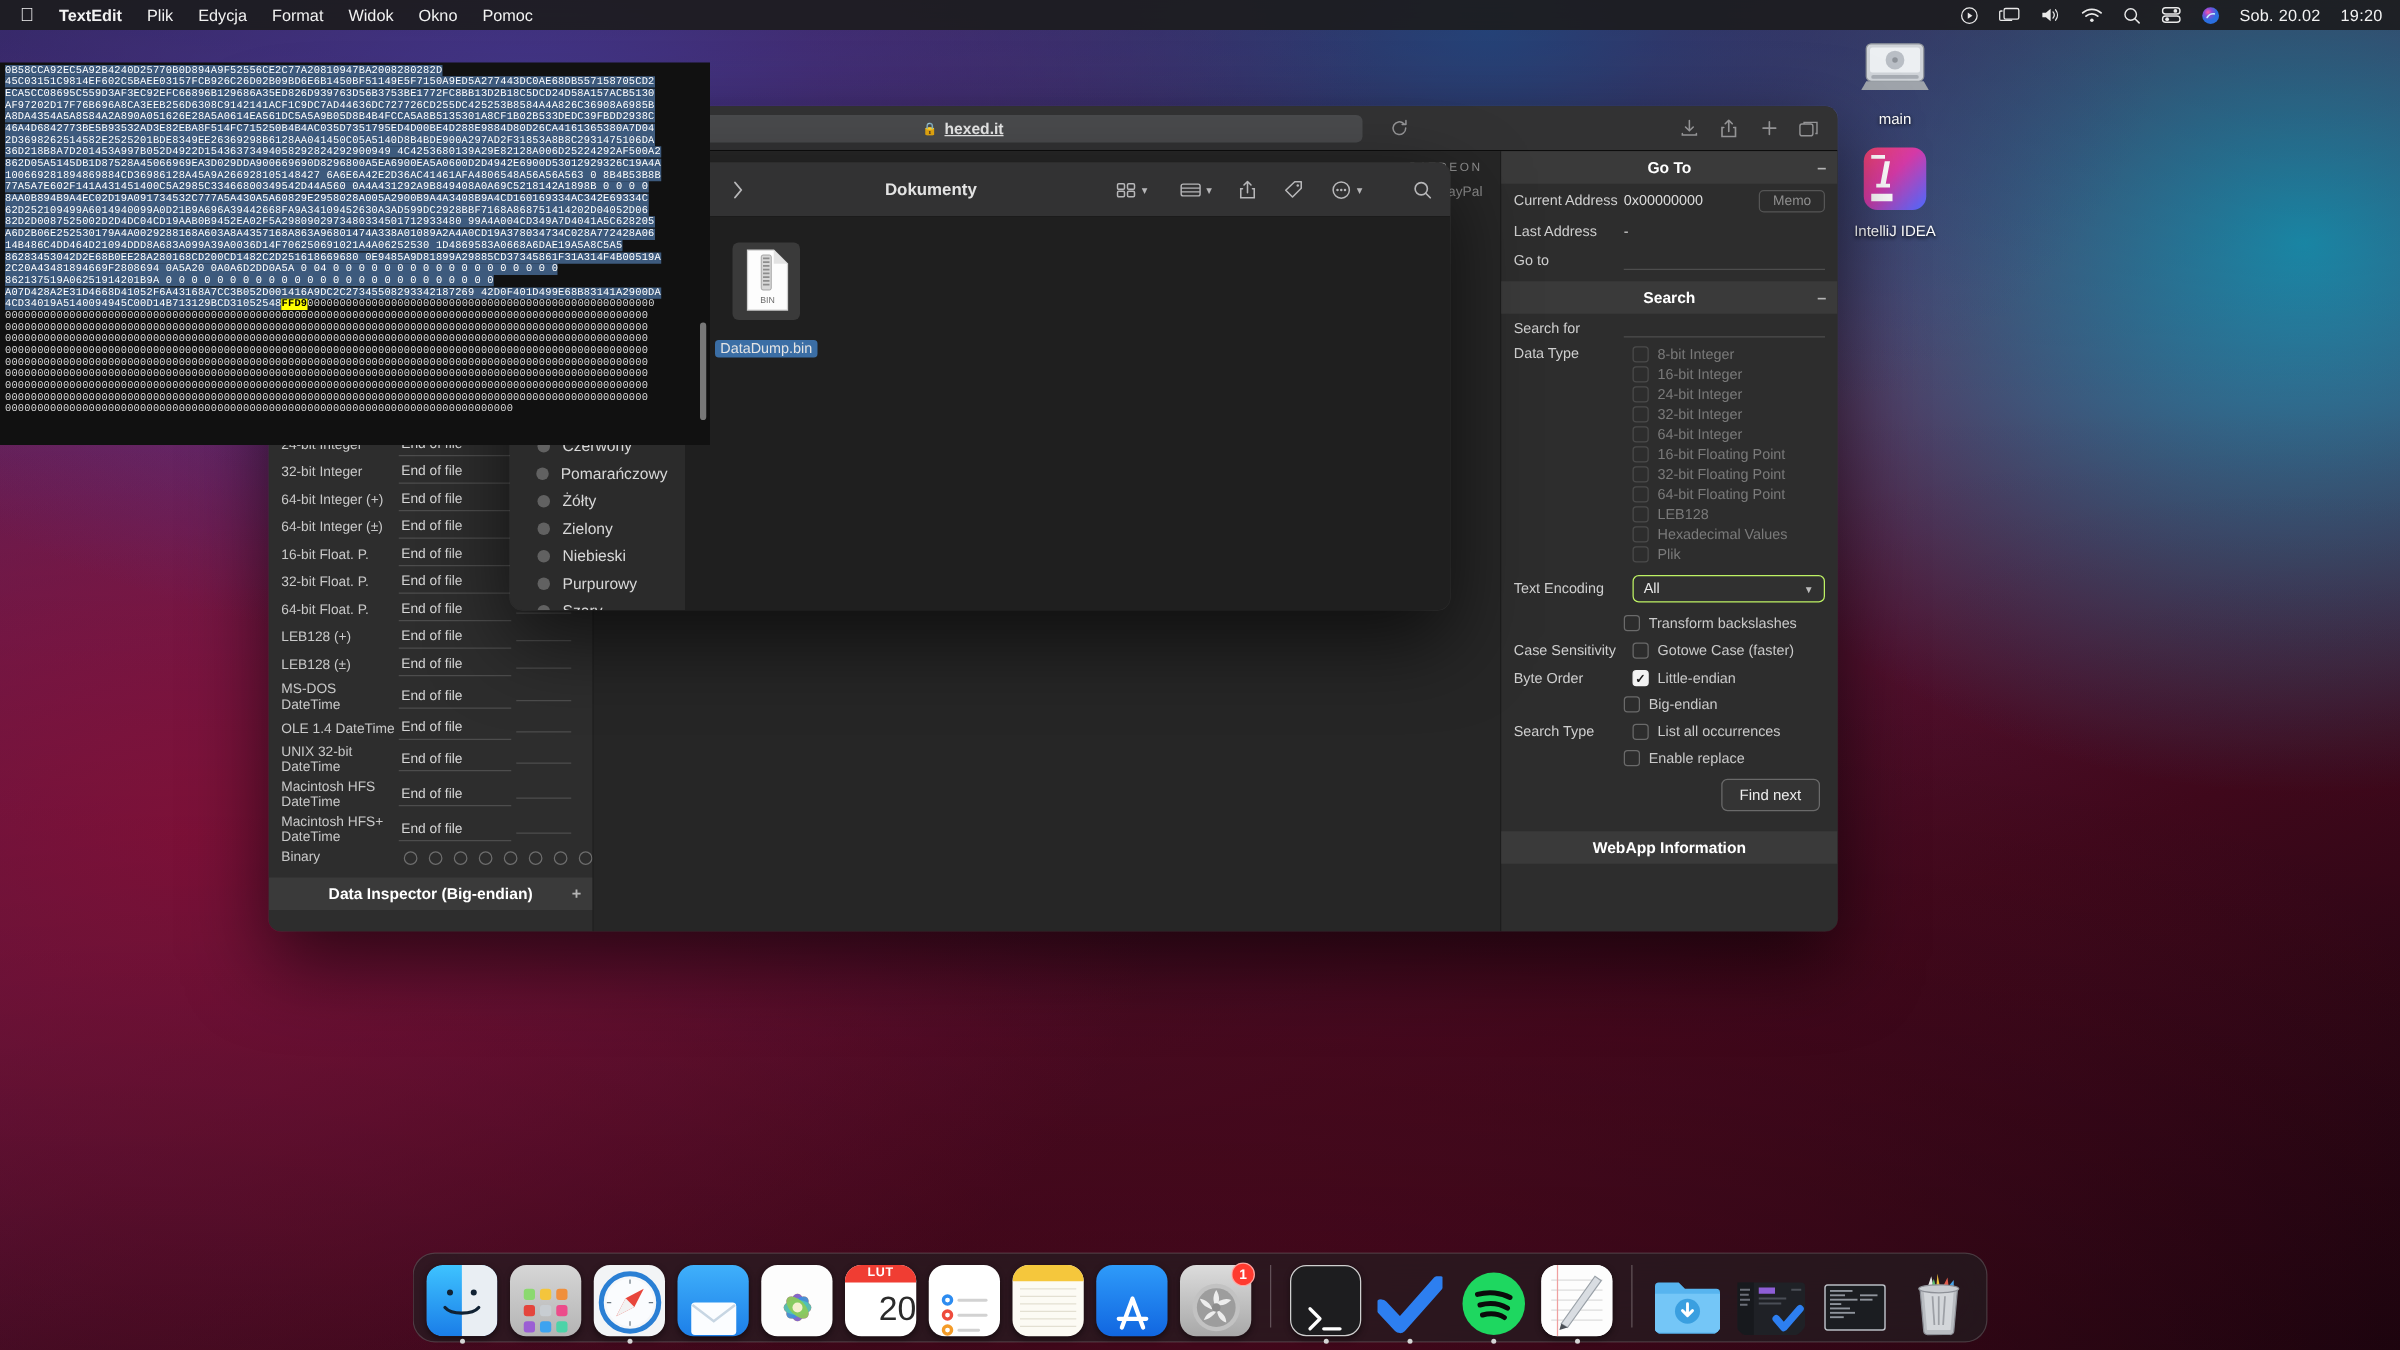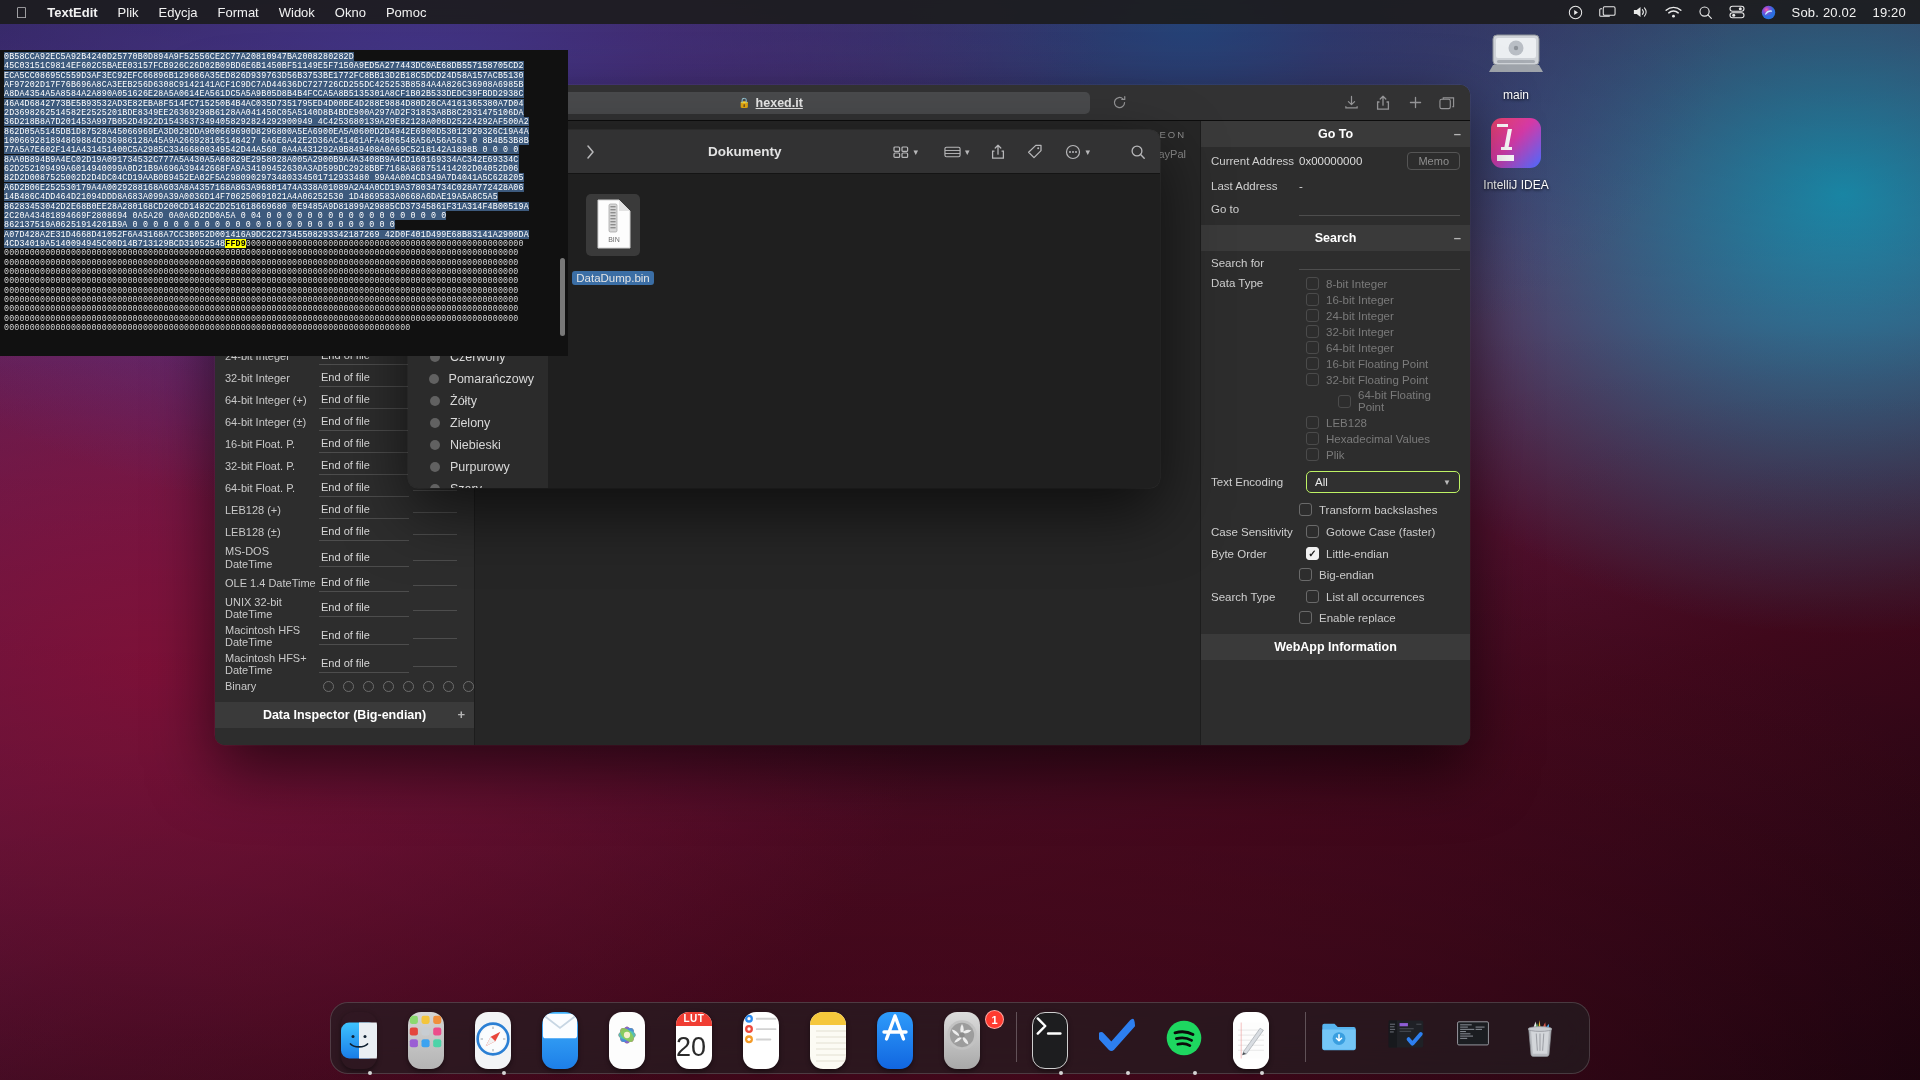--- a/index.html
+++ b/index.html
@@ -177,22 +177,22 @@
 
   
   #dock {
     position:absolute; left:50%; transform:translateX(-50%); bottom:6px;
     height:72px; background:rgba(32,32,34,.62); border-radius:18px;
     border:.5px solid rgba(255,255,255,.16);
     display:flex; align-items:flex-end; gap:10px; padding:6px 10px 4px 10px;
     backdrop-filter:blur(22px); z-index:400;
   }
   .dock-item { position:relative; width:57px; height:57px; }
-  .dock-item .sq { width:36px; height:57px; border-radius:13px; overflow:hidden;
-                   display:flex; align-items:flex-start; justify-content:center;
+  .dock-item .sq { width:57px; height:57px; border-radius:13px; overflow:hidden;
+                   display:flex; align-items:flex-end; justify-content:center;
                    box-shadow:0 2px 5px rgba(0,0,0,.45); }
   .dock-item .dot { position:absolute; bottom:-6px; left:50%; transform:translateX(-50%);
                     width:4px; height:4px; border-radius:50%; background:#d5d5d5; }
   .dock-sep { width:1px; height:50px; background:rgba(255,255,255,.26); margin:0 5px 4px; align-self:center; }
   .badge { position:absolute; top:-2px; right:-3px; min-width:19px; height:19px; border-radius:10px;
            background:#ff3b30; color:#fff; font-size:11px; font-weight:bold;
            display:flex; align-items:center; justify-content:center;
            border:1.5px solid rgba(255,255,255,.55); }
 </style>
 </head>
@@ -573,21 +573,21 @@
               <span class="cbl dim">64-bit Integer</span>
             </div>
             <div style="display: flex; align-items: center; gap: 7px;">
               <span class="cb dim"></span>
               <span class="cbl dim">16-bit Floating Point</span>
             </div>
             <div style="display: flex; align-items: center; gap: 7px;">
               <span class="cb dim"></span>
               <span class="cbl dim">32-bit Floating Point</span>
             </div>
-            <div style="display: flex; align-items: center; gap: 7px; margin-left: 32px;">
+            <div style="display: flex; align-items: center; gap: 7px;">
               <span class="cb dim"></span>
               <span class="cbl dim">64-bit Floating Point</span>
             </div>
             <div style="display: flex; align-items: center; gap: 7px;">
               <span class="cb dim"></span>
               <span class="cbl dim">LEB128</span>
             </div>
             <div style="display: flex; align-items: center; gap: 7px;">
               <span class="cb dim"></span>
               <span class="cbl dim">Hexadecimal Values</span>
@@ -626,20 +626,23 @@
         <span class="cbl">Big-endian</span>
       </div>
       <div class="cbrow with-k" style="margin-top:5px;">
         <span class="k">Search Type</span>
         <span class="cb"></span>
         <span class="cbl">List all occurrences</span>
       </div>
       <div class="cbrow" style="margin-top:4px;">
         <span class="cb"></span>
         <span class="cbl">Enable replace</span>
+      </div>
+      <div style="position:relative; height:34px; margin-top:8px;">
+        <span class="findnext">Find next</span>
       </div>
       <div class="hx-section" style="margin-top:8px;">
         <span>WebApp Information</span>
       </div>
     </div>
   </div>
 </div>
 
 <div class="win" id="finder">
   <div id="finder-top">

